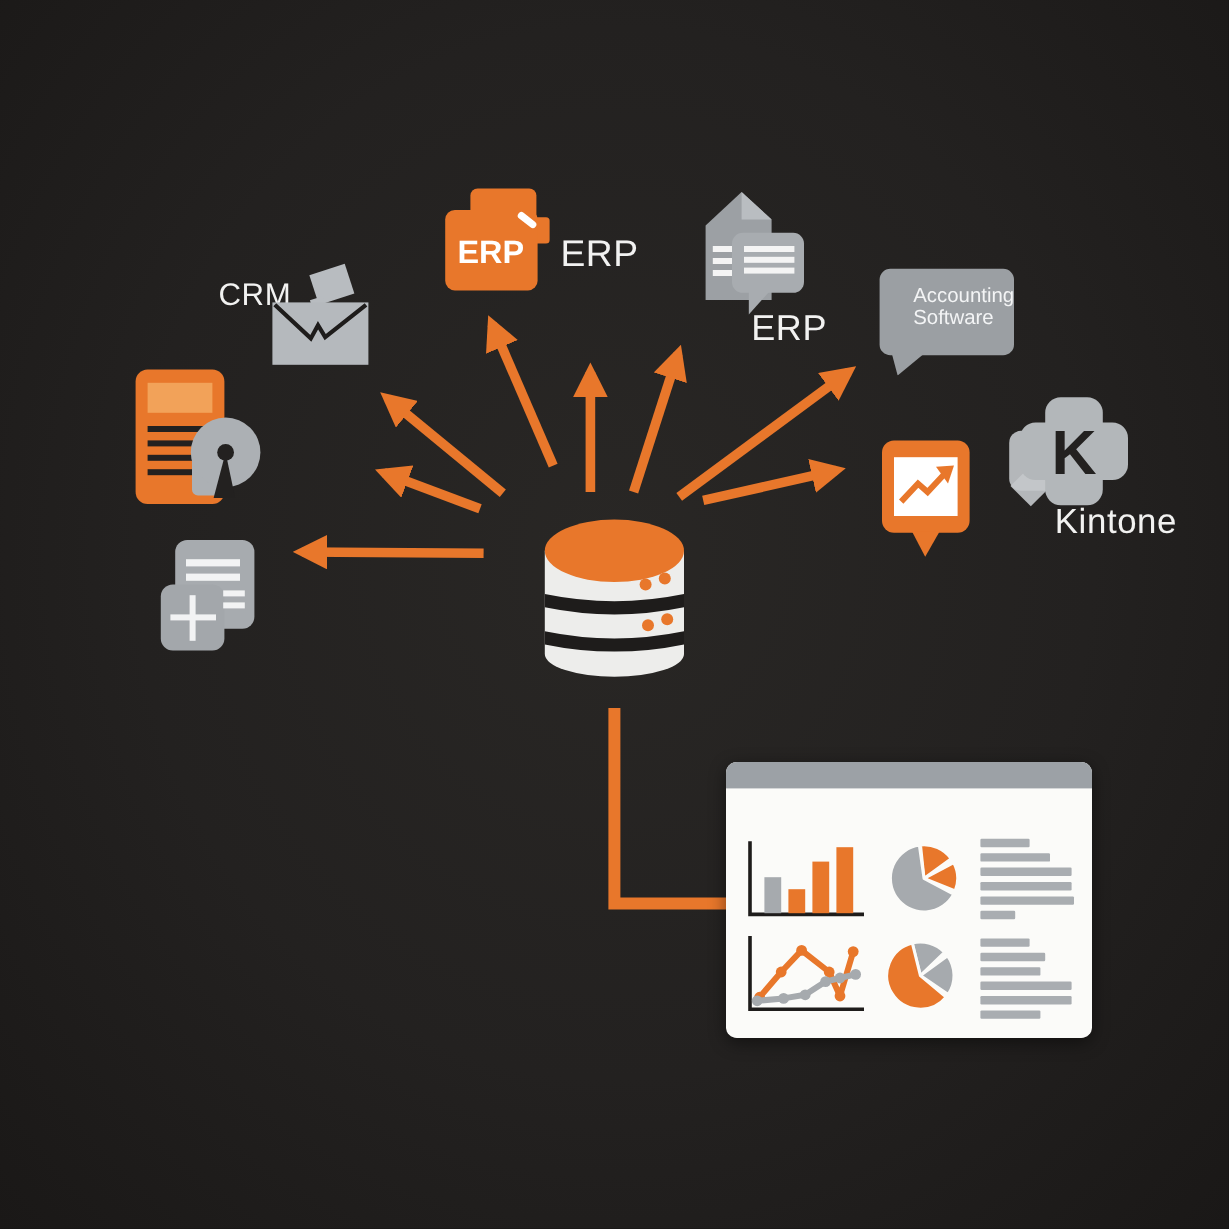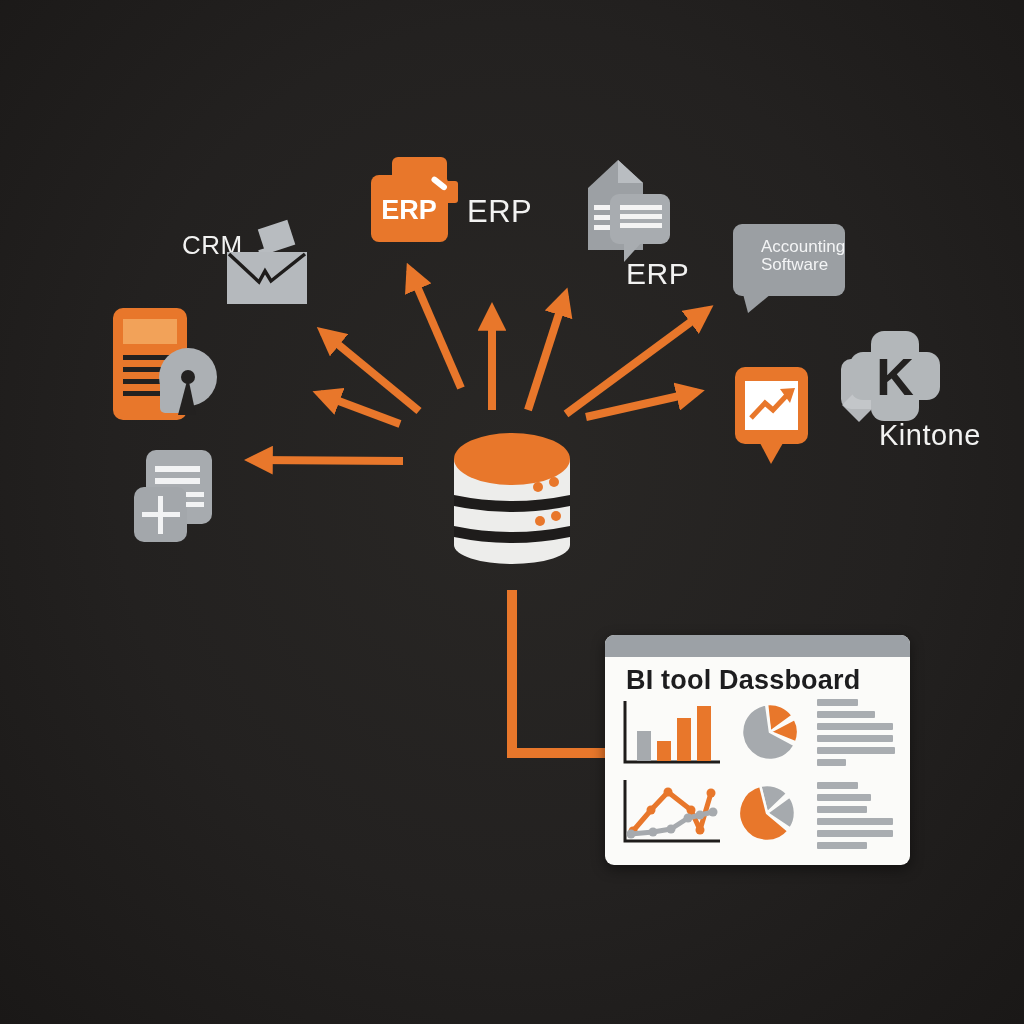--- a/index.html
+++ b/index.html
@@ -148,21 +148,20 @@
     <path d="M9 101 Q67 113 125 101 L125 112 Q67 124 9 112 Z" fill="#1E1C1B"></path>
     <ellipse cx="67" cy="34" rx="58" ry="26" fill="#E8772B"></ellipse>
     <circle cx="93" cy="62" r="5" fill="#E8772B"></circle>
     <circle cx="109" cy="57" r="5" fill="#E8772B"></circle>
     <circle cx="95" cy="96" r="5" fill="#E8772B"></circle>
     <circle cx="111" cy="91" r="5" fill="#E8772B"></circle>
   </svg>
 
   <div class="abs card">
     <div class="card-header"></div>
-    <div class="card-title">BI tool Dassboard</div>
 
     <svg class="abs" width="108" height="72" style="left:14px;top:64px;">
         <path d="M6 2 V63 H101" stroke="#1E1C1B" stroke-width="3" fill="none"></path>
         <rect x="18" y="32" width="14" height="30" fill="#A6AAAE"></rect>
         <rect x="38" y="42" width="14" height="20" fill="#E8772B"></rect>
         <rect x="58" y="19" width="14" height="43" fill="#E8772B"></rect>
         <rect x="78" y="7" width="14" height="55" fill="#E8772B"></rect>
       </svg>
     <svg class="abs" width="62" height="62" style="left:134px;top:66px;">
         <path d="M31 31 L28.073203028505706 3.153386929688345 A28 28 0 0 1 53.65247584249853 14.542012935810753 Z" fill="#E8772B" stroke="#FBFBF9" stroke-width="2.5" stroke-linejoin="round"></path>

